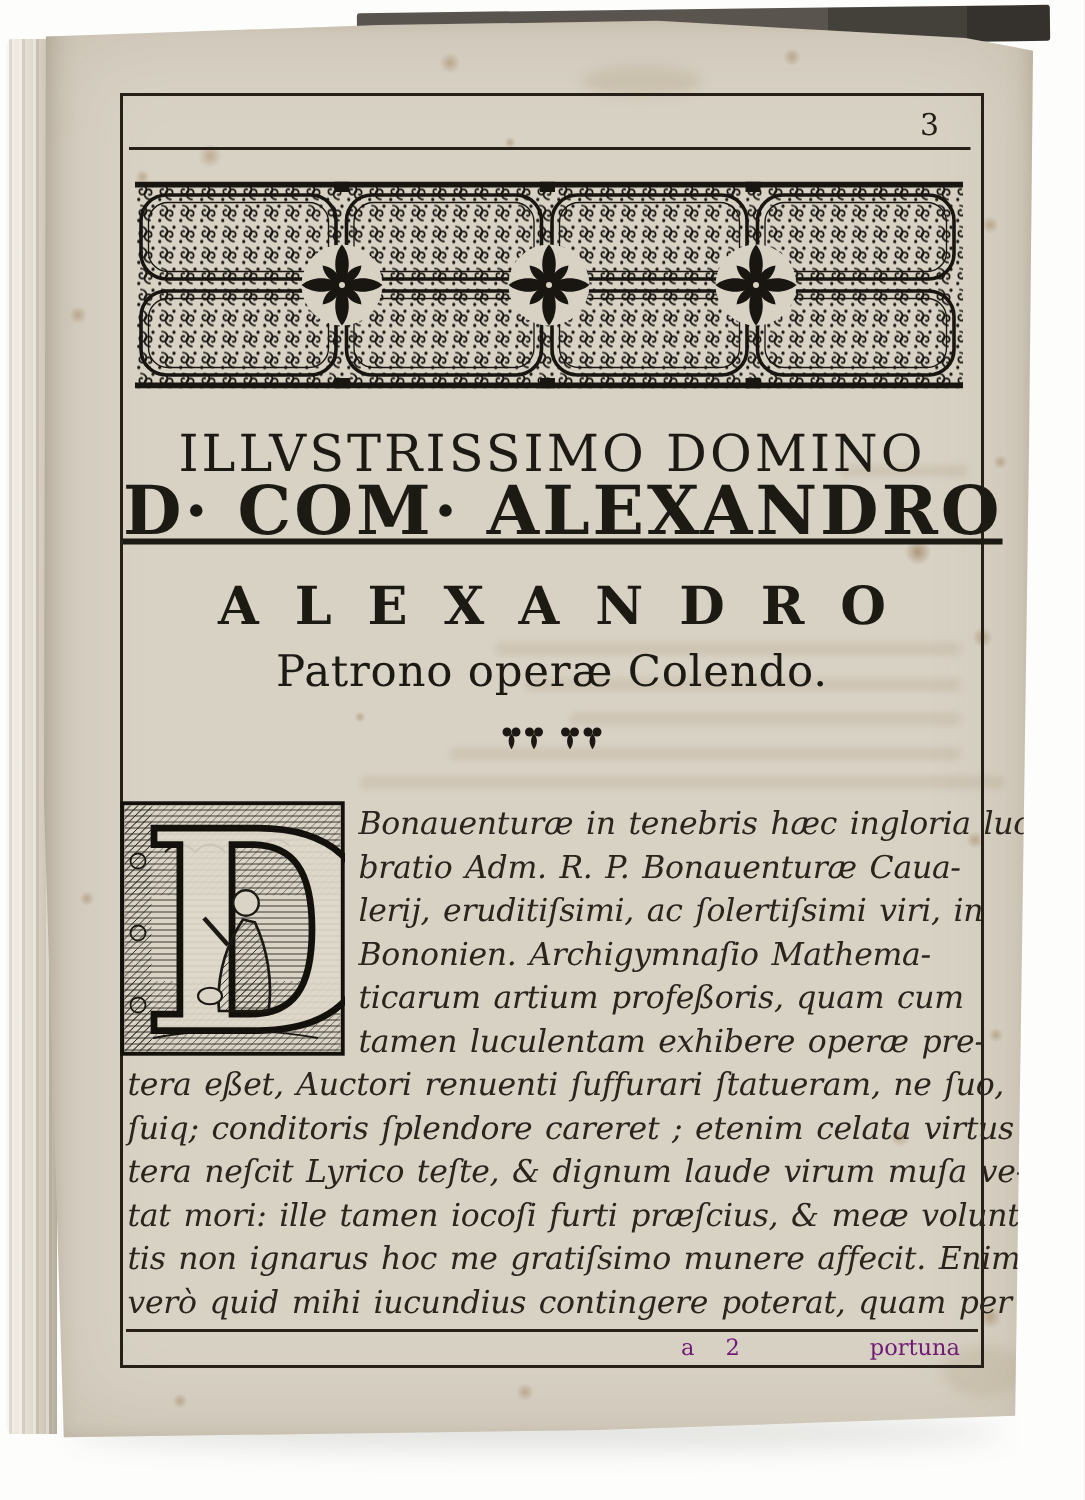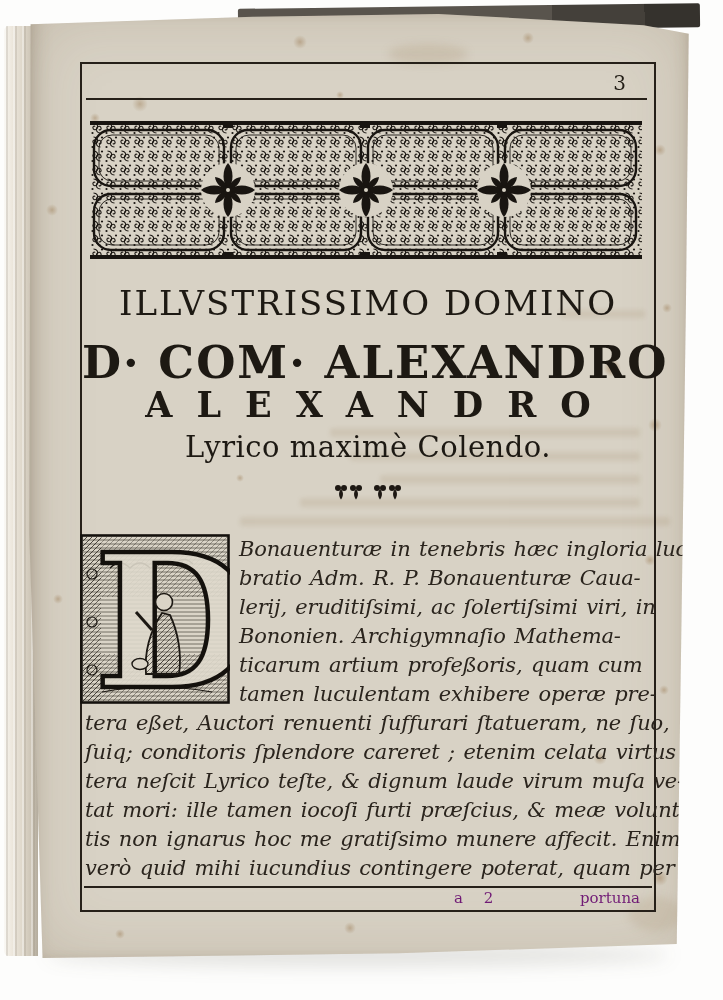--- a/index.html
+++ b/index.html
@@ -28,21 +28,21 @@
 
   
   .frame{position:absolute;left:52px;top:50px;width:572px;height:846px;
     border:2px solid #262019;color:#262019;}
   .top-rule{position:absolute;top:34px;left:4px;right:7px;border-top:2px solid #262019;}
   .folio{position:absolute;top:7px;right:28px;font-size:20px;color:#231e17;}
   .headpiece{position:absolute;left:8px;top:57px;width:552px;height:138px;}
 
   .t{position:absolute;left:0;right:0;text-align:center;white-space:nowrap;color:#1d1913;}
   .t1{top:219px;font-size:34px;letter-spacing:2px;}
-  .t2{top:272px;font-size:45px;font-weight:700;letter-spacing:2px;}
+  .t2{top:250px;font-size:45px;font-weight:700;letter-spacing:2px;text-decoration:underline;}
   .t3{top:320px;font-size:35px;font-weight:600;letter-spacing:24px;text-indent:24px;}
   .t4{top:366px;font-size:29px;letter-spacing:0.5px;}
   .fleuron-wrap{position:absolute;left:0;right:0;top:416px;text-align:center;}
 
   .dropcap{position:absolute;left:-2px;top:470px;width:150px;height:170px;}
   .bodytext{font-style:italic;font-size:21px;line-height:29px;color:#2a241d;letter-spacing:-0.2px;word-spacing:2px;}
   .indent-block{position:absolute;left:157px;top:471px;width:410px;}
   .full-block{position:absolute;left:3px;top:645px;width:567px;}
   .line{white-space:nowrap;}
   .indent-block .line{text-align:left;}
@@ -184,21 +184,21 @@
             </g>
             <circle r="5"></circle>
               <circle r="2" fill="#d8d2c5"></circle>
           </g>
         </g>
       </svg>
 
       <div class="t t1">ILLVSTRISSIMO DOMINO</div>
       <div class="t t2">D· COM· ALEXANDRO</div>
       <div class="t t3">ALEXANDRO</div>
-      <div class="t t4">Lyrico maximè Colendo.</div>
+      <div class="t t4">Patrono operæ Colendo.</div>
 
       <div class="fleuron-wrap">
         <svg width="84" height="22" viewBox="0 0 84 22">
           <g fill="#1d1813">
             <g transform="translate(8,0)">
               <circle cx="4" cy="8" r="3"></circle>
                 <circle cx="10" cy="8" r="3"></circle>
               <path d="M7 9 C4.4 12 4.4 16 7 19.5 C9.6 16 9.6 12 7 9Z"></path>
             </g>
             <g transform="translate(23,0)">

